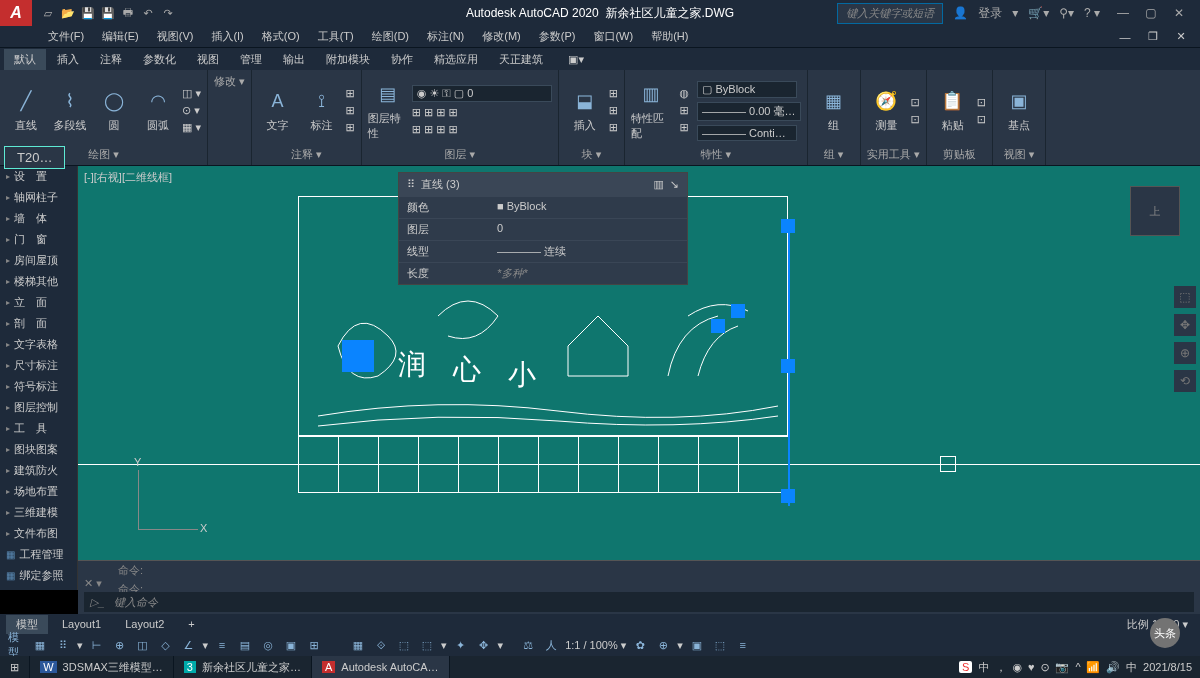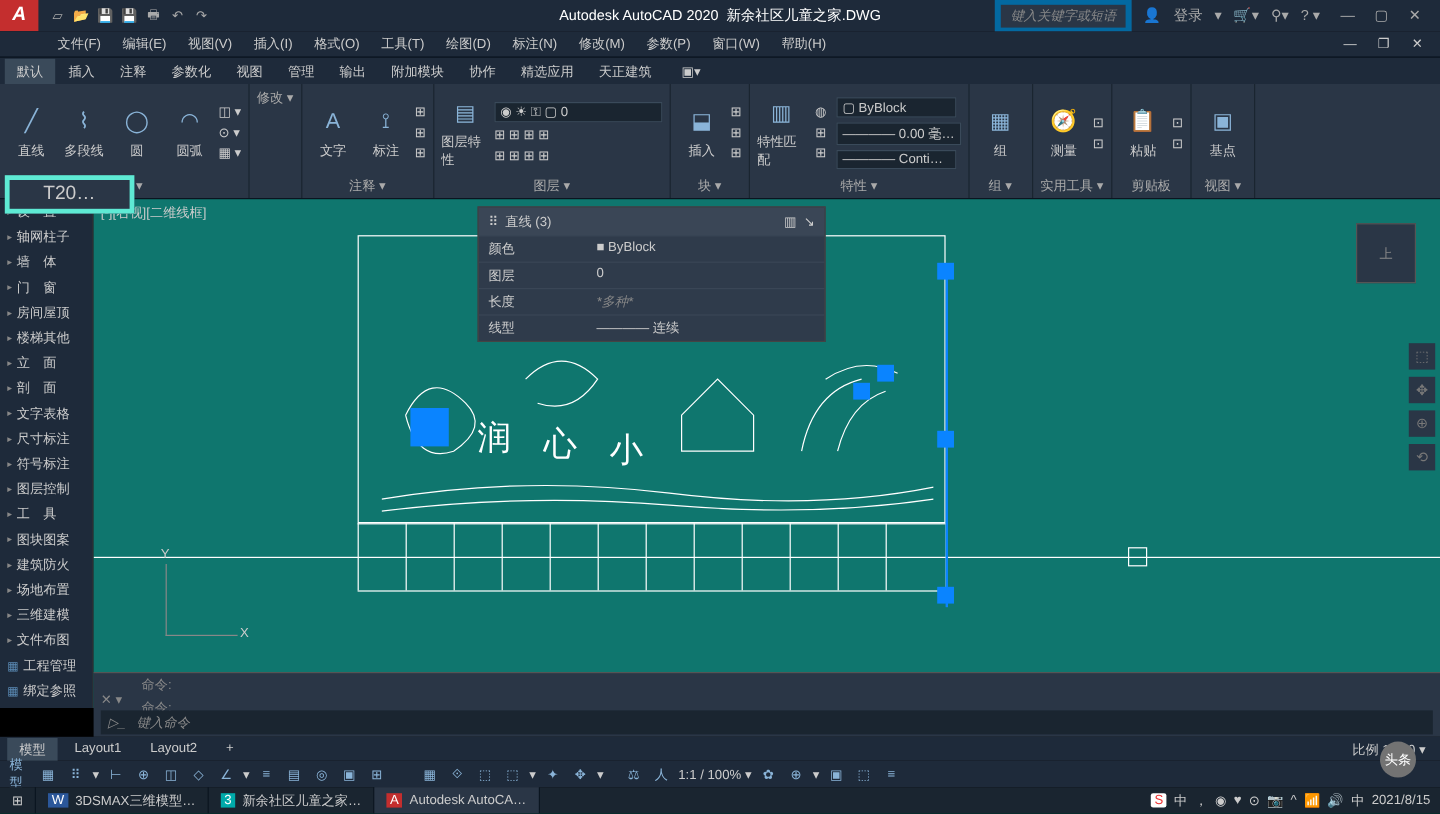--- a/index.html
+++ b/index.html
@@ -3,39 +3,39 @@
 <meta charset="utf-8">
 <style>
 * { margin:0; padding:0; box-sizing:border-box; font-family:"Microsoft YaHei",Arial,sans-serif; user-select:none; }
 body { width:1200px; height:678px; background:#000; color:#ccc; font-size:11px; overflow:hidden; position:relative; }
 .titlebar { height:26px; background:#1e2a3a; display:flex; align-items:center; position:relative; }
 .logo { width:32px; height:26px; background:#c42e2e; color:#fff; display:flex; align-items:center; justify-content:center; font-size:16px; font-weight:bold; font-style:italic; }
 .qat { display:flex; gap:4px; margin-left:8px; }
 .qat span { width:16px; height:16px; display:flex; align-items:center; justify-content:center; color:#aaa; font-size:11px; }
 .title-center { position:absolute; left:50%; transform:translateX(-50%); color:#ffffff; font-size:12px; }
 .title-right { position:absolute; right:8px; display:flex; align-items:center; gap:10px; color:#aaa; font-size:12px; }
-.search-box { background:#2a3646; color:#888; padding:2px 8px; font-style:italic; font-size:11px; border:5px solid #0369a1; }
+.search-box { background:#2a3646; color:#888; padding:2px 8px; font-style:italic; font-size:11px; border:1px solid #0369a1; }
 .win-btns { display:flex; gap:2px; }
 .win-btn { width:26px; height:18px; display:flex; align-items:center; justify-content:center; color:#aaa; }
 .menubar { height:22px; background:#1e2a3a; display:flex; align-items:center; padding-left:40px; gap:2px; border-bottom:1px solid #0a1520; position:relative; }
 .menubar span { padding:2px 8px; color:#ccc; }
 .ribbontabs { height:22px; background:#1e2a3a; display:flex; align-items:center; padding-left:4px; gap:1px; }
 .ribbontabs span { padding:3px 10px; color:#ccc; }
 .ribbontabs span.active { background:#3a4a5a; }
 .ribbon { height:96px; background:#2a3646; border-bottom:1px solid #0a1520; display:flex; }
 .panel { border-right:1px solid #1a2530; display:flex; flex-direction:column; padding:4px 6px 0; }
 .panel-body { flex:1; display:flex; align-items:center; gap:4px; }
 .panel-title { height:18px; text-align:center; color:#aaa; font-size:11px; }
 .bigbtn { display:flex; flex-direction:column; align-items:center; justify-content:center; width:40px; gap:4px; color:#ccc; }
 .bigbtn .ico { width:26px; height:26px; display:flex; align-items:center; justify-content:center; font-size:18px; color:#8ab4d8; }
 .smallgrid { display:flex; flex-direction:column; gap:4px; }
 .smallgrid .row { display:flex; gap:6px; align-items:center; color:#ccc; font-size:11px; }
 .dd { background:#1a2530; border:1px solid #3a4a5a; padding:1px 4px; color:#ccc; min-width:80px; font-size:11px; }
 .workspace { position:absolute; top:166px; left:0; right:0; bottom:88px; display:flex; }
-.filetab { position:absolute; top:146px; left:4px; background:#2a3646; padding:3px 28px; font-size:16px; color:#ccc; border:4px solid #5eead4; z-index:5;}
+.filetab { position:absolute; top:146px; left:4px; background:#2a3646; padding:3px 12px; font-size:13px; color:#ccc; border:1px solid #5eead4; z-index:5;}
 .toolpalette { width:78px; background:#1e2a3a; border-right:1px solid #333; overflow:hidden; }
 .tp-item { padding:3px 6px; color:#ccc; font-size:11px; display:flex; align-items:center; gap:4px; white-space:nowrap; }
 .tp-item.hdr::before { content:"▸"; font-size:8px; color:#888; }
 .tp-item.ico::before { content:"▦"; font-size:10px; color:#5a8ab4; }
 .canvas { flex:1; background:#0f766e; position:relative; overflow:hidden; }
 .vplabel { position:absolute; top:4px; left:6px; color:#ccc; font-size:11px; }
 .ucs { position:absolute; left:60px; bottom:60px; }
 .ucs .y { position:absolute; width:1px; height:60px; background:#888; bottom:0; left:0; }
 .ucs .x { position:absolute; height:1px; width:60px; background:#888; bottom:0; left:0; }
 .ucs .yl { position:absolute; bottom:62px; left:-4px; color:#ccc; }
@@ -338,26 +338,26 @@
       </div>
       <div class="props-row">
           <div class="k">颜色</div>
           <div class="v">■ ByBlock</div>
         </div>
       <div class="props-row">
           <div class="k">图层</div>
           <div class="v">0</div>
         </div>
       <div class="props-row">
+          <div class="k">线型</div>
+          <div class="v">———— 连续</div>
+        </div>
+      <div class="props-row">
           <div class="k">长度</div>
           <div class="v" style="color:#888;font-style:italic">*多种*</div>
-        </div>
-      <div class="props-row">
-          <div class="k">线型</div>
-          <div class="v">———— 连续</div>
         </div>
     </div>
 
     <div class="drawing">
       <div class="rect" style="left:0;top:0;width:490px;height:240px"></div>
       <div class="hline" style="left:0;top:240px;width:490px"></div>
       <div class="hline" style="left:0;top:296px;width:490px"></div>
 
       <div class="vline" style="left:0;top:240px;height:56px"></div>
         <div class="vline" style="left:40px;top:240px;height:56px"></div>

